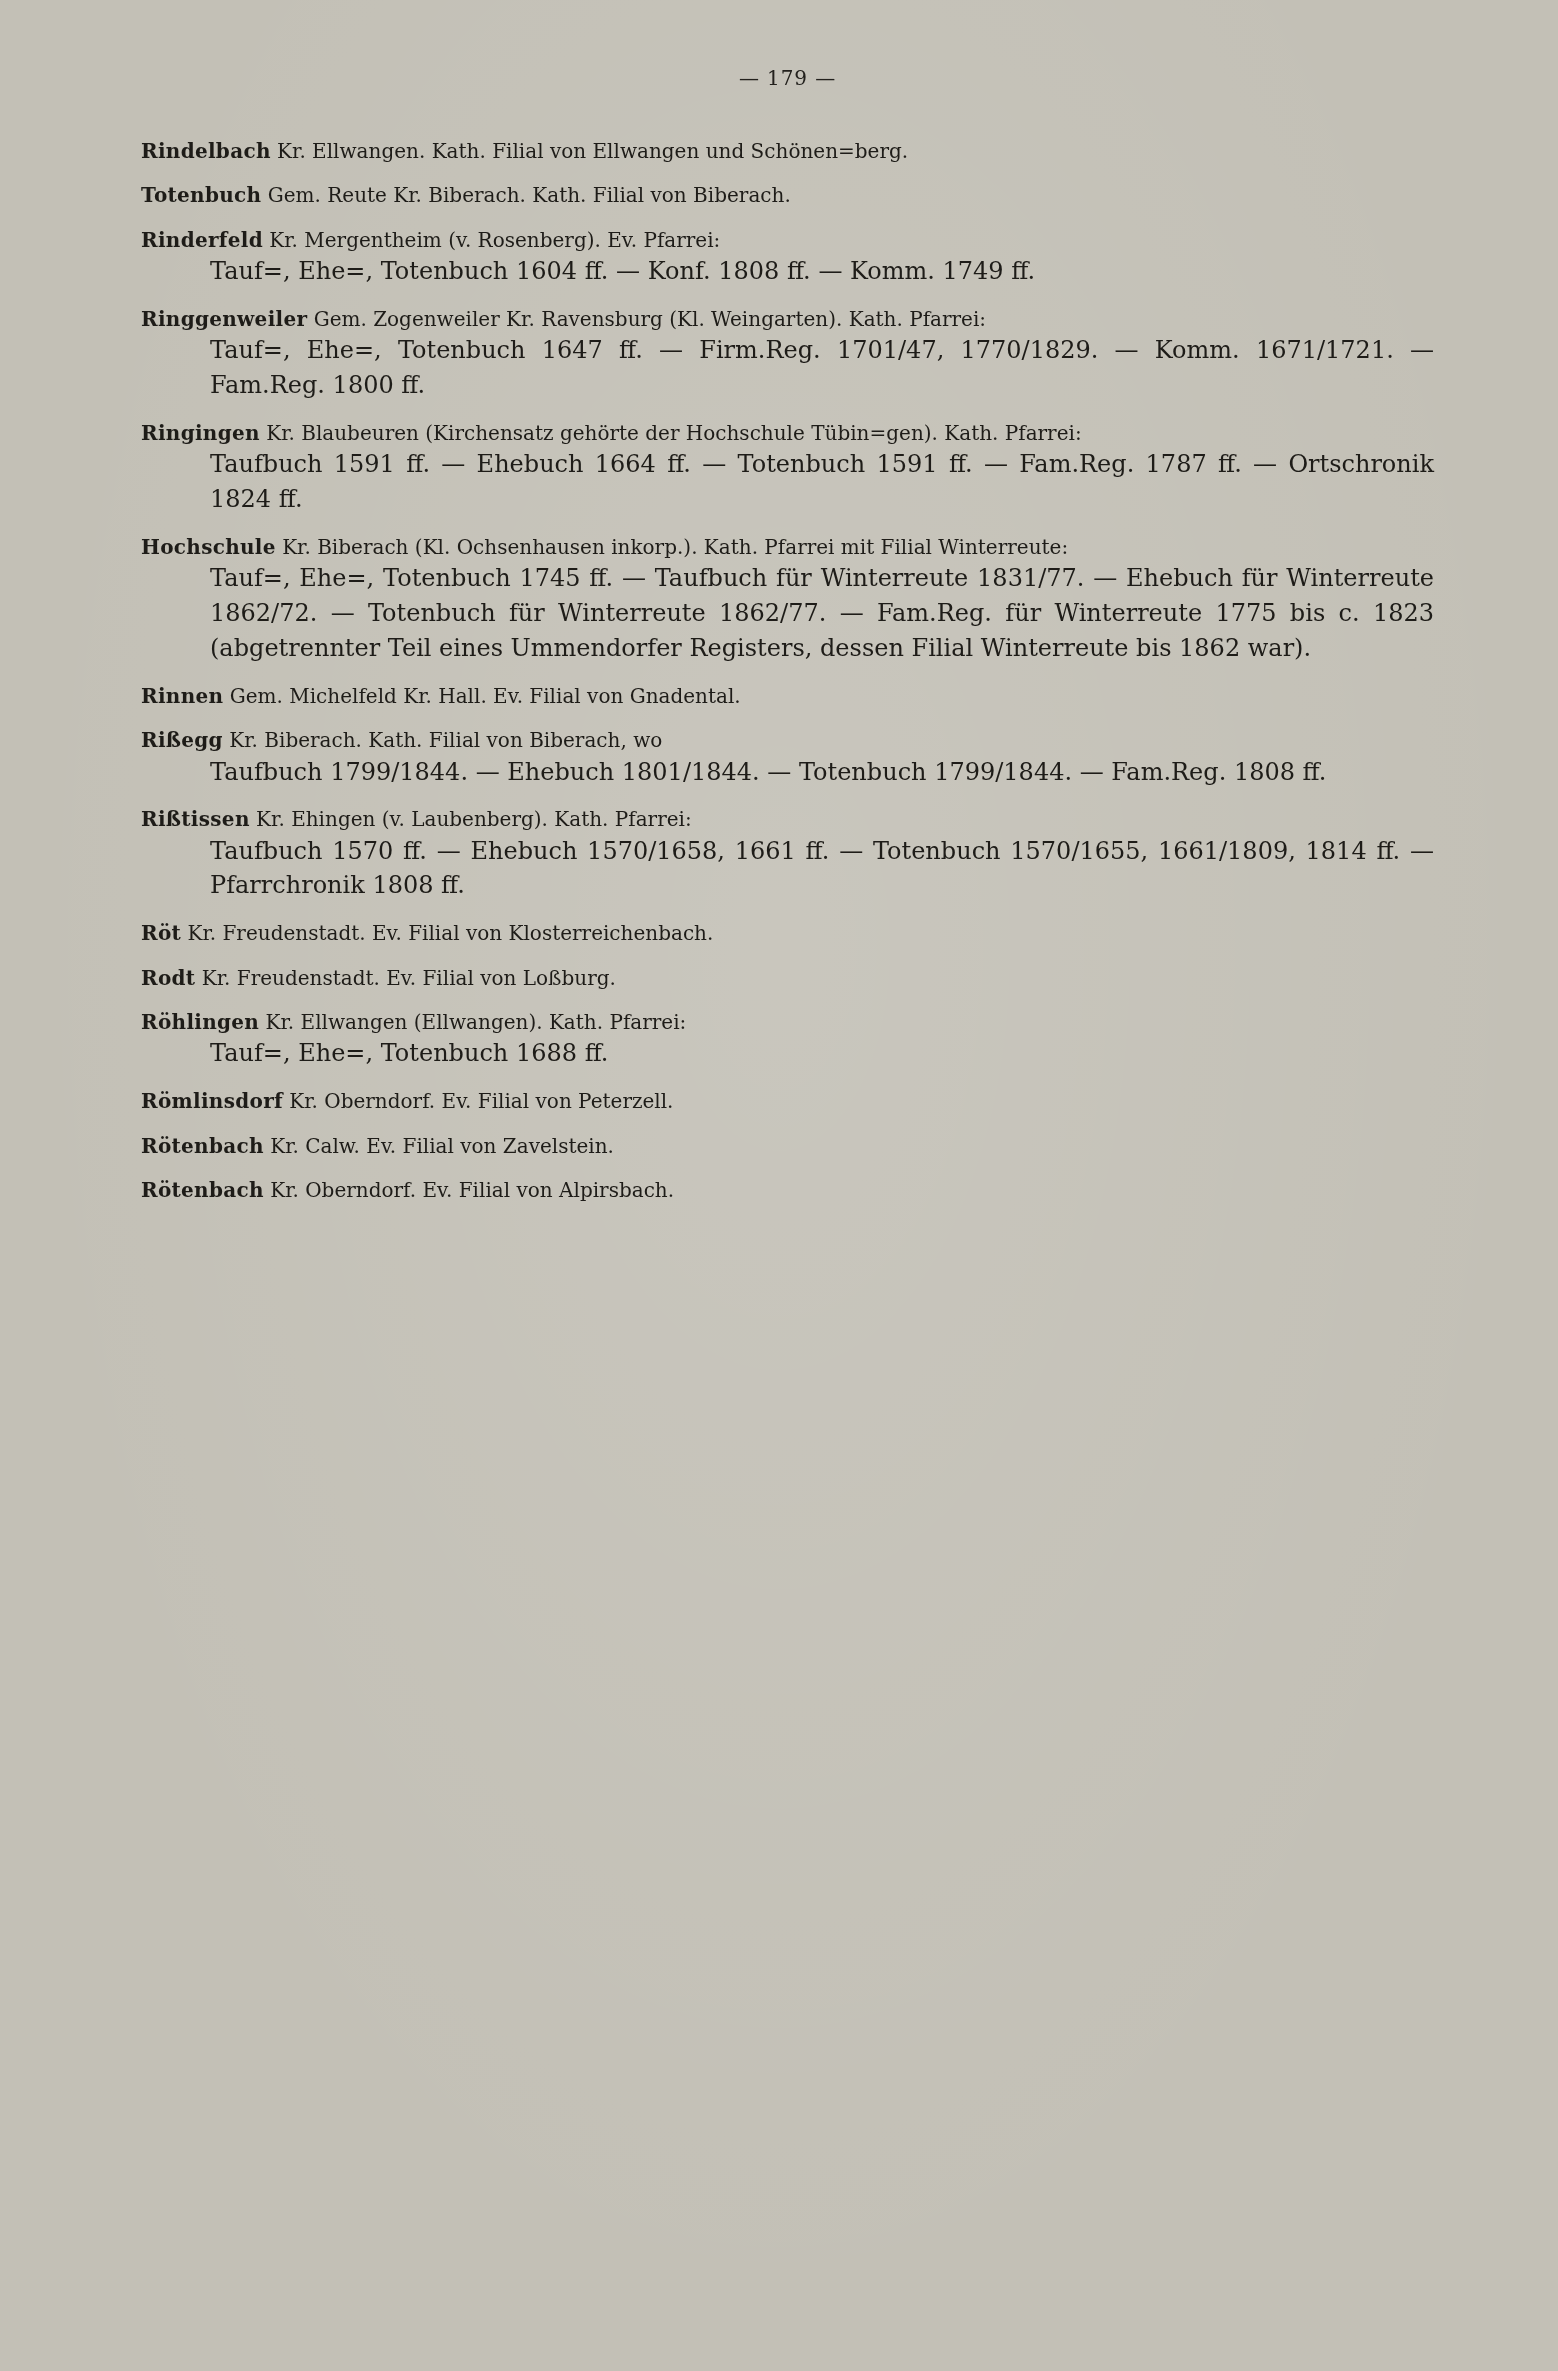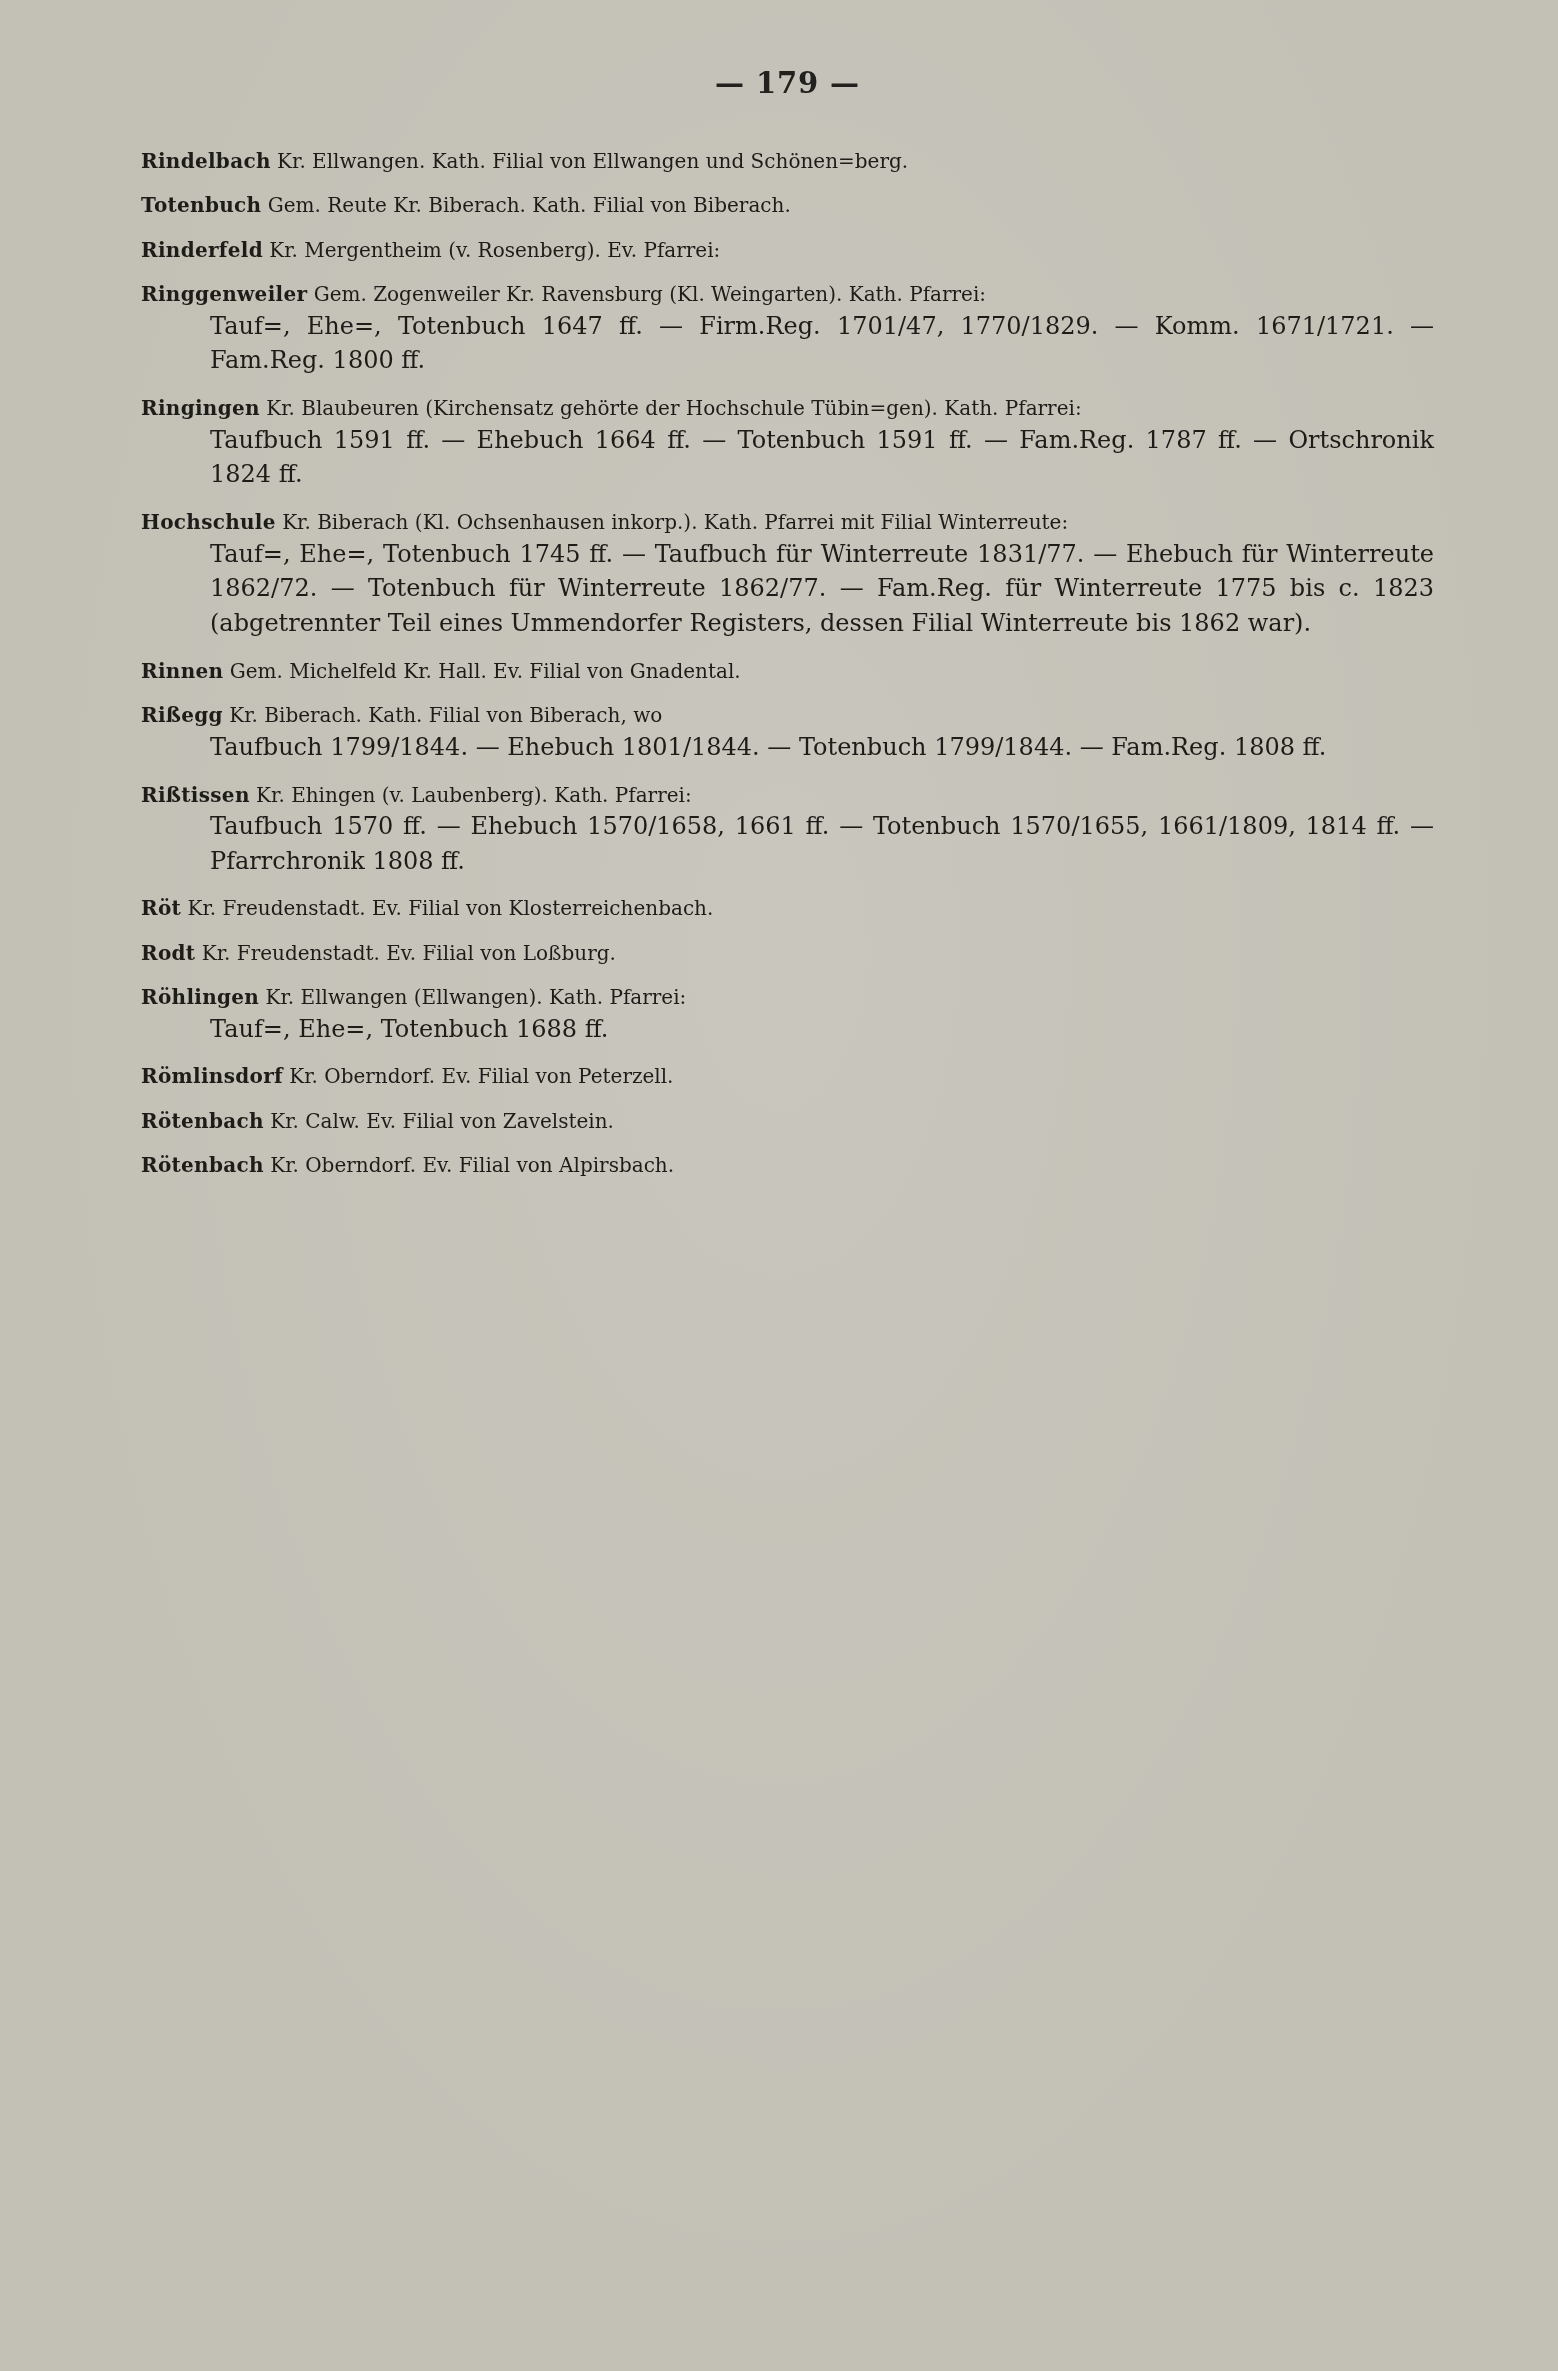--- a/index.html
+++ b/index.html
@@ -24,26 +24,26 @@
     overflow: hidden;
   }
   .page-inner {
     position: absolute;
     left: 141px;
     top: 66px;
     width: 1293px;
   }
   .folio {
     text-align: center;
-    font-size: 29px;
+    font-size: 20px;
     letter-spacing: 0.9px;
     color: #23211d;
     margin-bottom: 47px;
     font-family: "DejaVu Serif", serif;
-    font-weight: 700;
+    font-weight: 400;
   }
   .entries {
     color: #1e1c18;
   }
   .entry {
     margin-bottom: 16px;
   }
   .entry-head {
     font-size: 20px;
     line-height: 1.42;
@@ -76,20 +76,21 @@
     <div class="folio">— 179 —</div>
     <div class="entries" id="entries">
         <div class="entry">
           <div class="entry-head"><span class="kw">Rindelbach</span> Kr. Ellwangen. Kath. Filial von Ellwangen und Schönen=berg.</div>
         </div>
         <div class="entry">
           <div class="entry-head"><span class="kw">Totenbuch</span> Gem. Reute Kr. Biberach. Kath. Filial von Biberach.</div>
         </div>
         <div class="entry">
           <div class="entry-head"><span class="kw">Rinderfeld</span> Kr. Mergentheim (v. Rosenberg). Ev. Pfarrei:</div>
+          <div class="sub">Tauf=, Ehe=, Totenbuch 1604 ff. — Konf. 1808 ff. — Komm. 1749 ff.</div>
         </div>
         <div class="entry">
           <div class="entry-head"><span class="kw">Ringgenweiler</span> Gem. Zogenweiler Kr. Ravensburg (Kl. Weingarten). Kath. Pfarrei:</div>
           <div class="sub">Tauf=, Ehe=, Totenbuch 1647 ff. — Firm.Reg. 1701/47, 1770/1829. — Komm. 1671/1721. — Fam.Reg. 1800 ff.</div>
         </div>
         <div class="entry">
           <div class="entry-head"><span class="kw">Ringingen</span> Kr. Blaubeuren (Kirchensatz gehörte der Hochschule Tübin=gen). Kath. Pfarrei:</div>
           <div class="sub">Taufbuch 1591 ff. — Ehebuch 1664 ff. — Totenbuch 1591 ff. — Fam.Reg. 1787 ff. — Ortschronik 1824 ff.</div>
         </div>
         <div class="entry">

